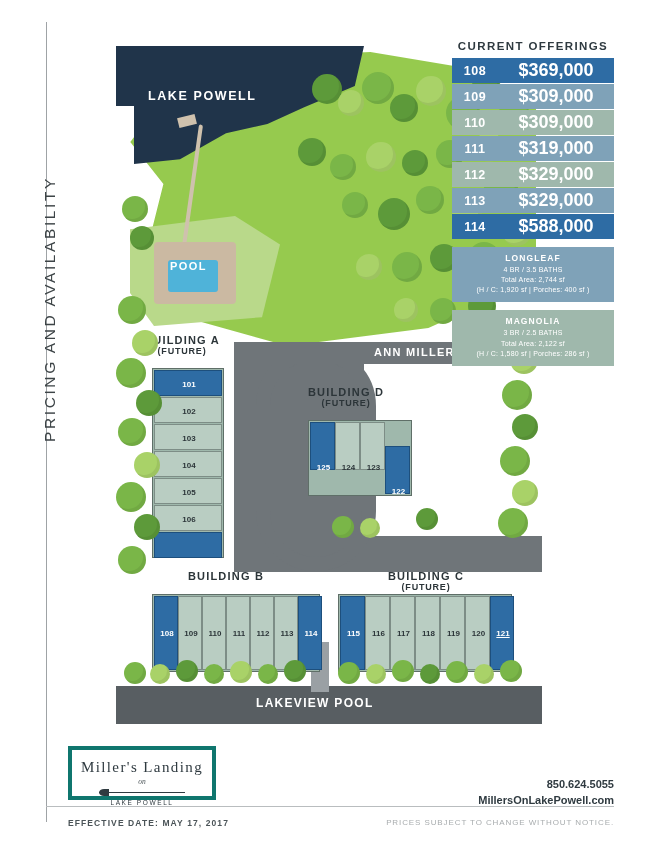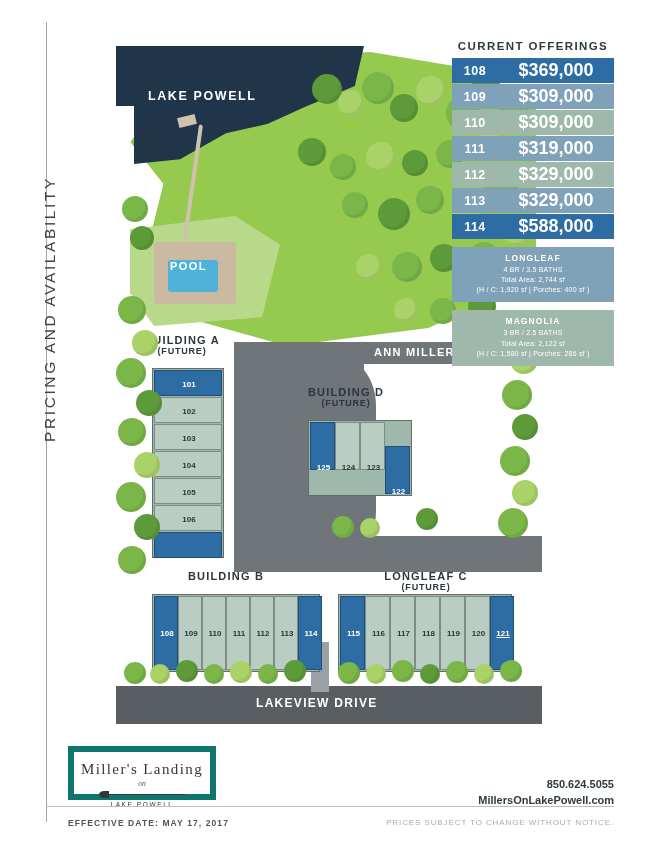--- a/index.html
+++ b/index.html
@@ -293,21 +293,21 @@
   .foot-rule {
     position: absolute;
     left: 46px; top: 806px;
     width: 568px; height: 1px;
     background: #b9bdbf;
   }
   .logo-box {
     position: absolute;
     left: 68px; top: 746px;
     width: 148px; height: 54px;
-    border: 6px solid #0f766e;
+    border: 4px solid #0f766e;
     text-align: center;
   }
   .logo-name {
     font-family: "Liberation Serif", serif;
     font-size: 15px;
     letter-spacing: 1.4px;
     color: #2f3a40;
     margin-top: 9px;
   }
   .logo-on {
@@ -392,21 +392,21 @@
   <div class="pool-pad"></div>
   <div class="pool-water"></div>
   <div class="pool-label">POOL</div>
 
   <div class="road-vert"></div>
   <div class="road-lower"></div>
   <div class="drive-curve"></div>
   <div class="road-ann"></div>
   <div class="road-label ann-label">ANN MILLER ROAD</div>
   <div class="road-lakeview"></div>
-  <div class="road-label lakeview-label">LAKEVIEW DRIVE</div>
+  <div class="road-label lakeview-label">LAKEVIEW POOL</div>
   <div class="park-strip"></div>
 
   <div class="bldg-title" style="left:6px; top:288px; width:120px;">
     <span>BUILDING A</span>
     <span class="bldg-sub">(FUTURE)</span>
   </div>
   <div class="bldg" style="left:36px; top:322px; width:72px; height:190px;"></div>
   <div class="unit blue" style="left:38px; top:324px; width:68px; height:26px;padding-left:21px;">
     <div class="unit-label" style="left:0; top:9px; width:68px;">101</div>
   </div>
@@ -468,21 +468,21 @@
     <div class="unit-label dark" style="left:0; top:32px; width:24px;">112</div>
   </div>
   <div class="unit" style="left:158px; top:550px; width:24px; height:74px;">
     <div class="unit-label dark" style="left:0; top:32px; width:24px;">113</div>
   </div>
   <div class="unit blue" style="left:182px; top:550px; width:24px; height:74px;">
     <div class="unit-label" style="left:0; top:32px; width:24px;">114</div>
   </div>
 
   <div class="bldg-title" style="left:240px; top:524px; width:140px;">
-    <span>LONGLEAF C</span>
+    <span>BUILDING C</span>
     <span class="bldg-sub">(FUTURE)</span>
   </div>
   <div class="bldg" style="left:222px; top:548px; width:174px; height:78px;"></div>
   <div class="unit blue" style="left:224px; top:550px; width:25px; height:74px;">
     <div class="unit-label" style="left:0; top:32px; width:25px;">115</div>
   </div>
   <div class="unit" style="left:249px; top:550px; width:25px; height:74px;">
     <div class="unit-label dark" style="left:0; top:32px; width:25px;">116</div>
   </div>
   <div class="unit" style="left:274px; top:550px; width:25px; height:74px;">

